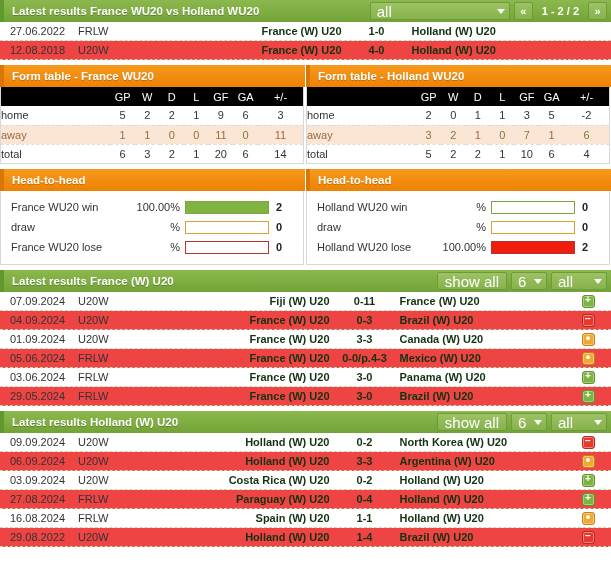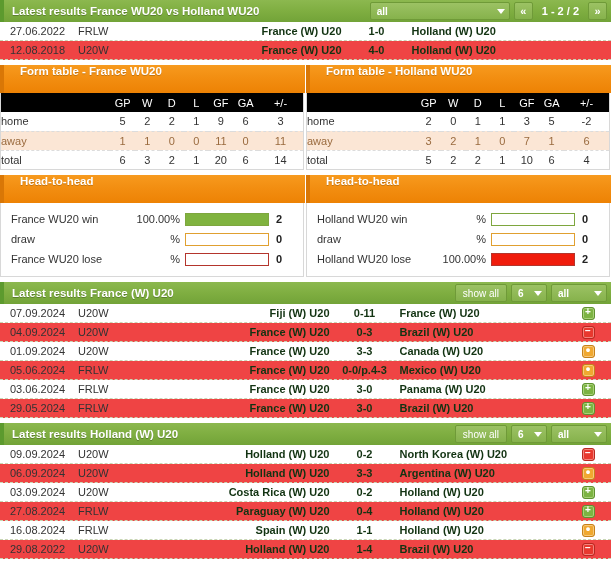--- a/index.html
+++ b/index.html
@@ -37,48 +37,47 @@
     text-shadow: 0 1px 0 rgba(0,0,0,.25);
     white-space: nowrap;
   }
   .hdr-ctrls {
     position: absolute; right: 4px; top: 2px;
     display: flex; align-items: center; gap: 4px;
   }
 
   
   .hdr-orange {
-    height: 28px;
+    height: 22px;
     background: linear-gradient(to bottom, #f79a1e 0%, #f28d10 50%, #ed8204 100%);
     border-left: 4px solid #d97706;
     display: flex;
-    align-items: flex-start;
-    padding-left: 16px;
+    align-items: center;
+    padding-left: 8px;
   }
   .hdr-orange .title {
     color: #ffffff;
     font-weight: bold;
     font-size: 11.5px;
     text-shadow: 0 1px 0 rgba(0,0,0,.2);
     white-space: nowrap;
   }
 
   
   .sel {
     height: 18px;
     background: linear-gradient(to bottom,#9cc264,#86b24c);
     border: 1px solid #6f9a38;
     border-radius: 2px;
     color: #fff;
-    font-size: 10px;
+    font-size: 15px;
     display: flex; align-items: center;
     padding: 0 4px 0 6px;
     position: relative;
     white-space: nowrap;
-    font-weight: bold;
   }
   .sel .cap { flex: 1; text-align: left; }
   .sel .chev {
     margin-left: 6px;
     width: 0; height: 0;
     border-left: 4px solid transparent;
     border-right: 4px solid transparent;
     border-top: 5px solid #ffffff;
   }
   .sel-all-top { width: 140px; }
@@ -93,21 +92,21 @@
   }
   .pager-text {
     color: #ffffff; font-weight: bold; font-size: 11px;
     padding: 0 5px; white-space: nowrap;
   }
   .btn-showall {
     height: 18px;
     background: linear-gradient(to bottom,#9cc264,#86b24c);
     border: 1px solid #6f9a38;
     border-radius: 2px;
-    color: #fff; font-size: 10px;
+    color: #fff; font-size: 15px;
     display: flex; align-items: center; padding: 0 7px;
     white-space: nowrap;
   }
   .sel-num { width: 36px; }
   .sel-all { width: 56px; }
 
   
   .mrow {
     height: 19px;
     display: flex; align-items: center;

